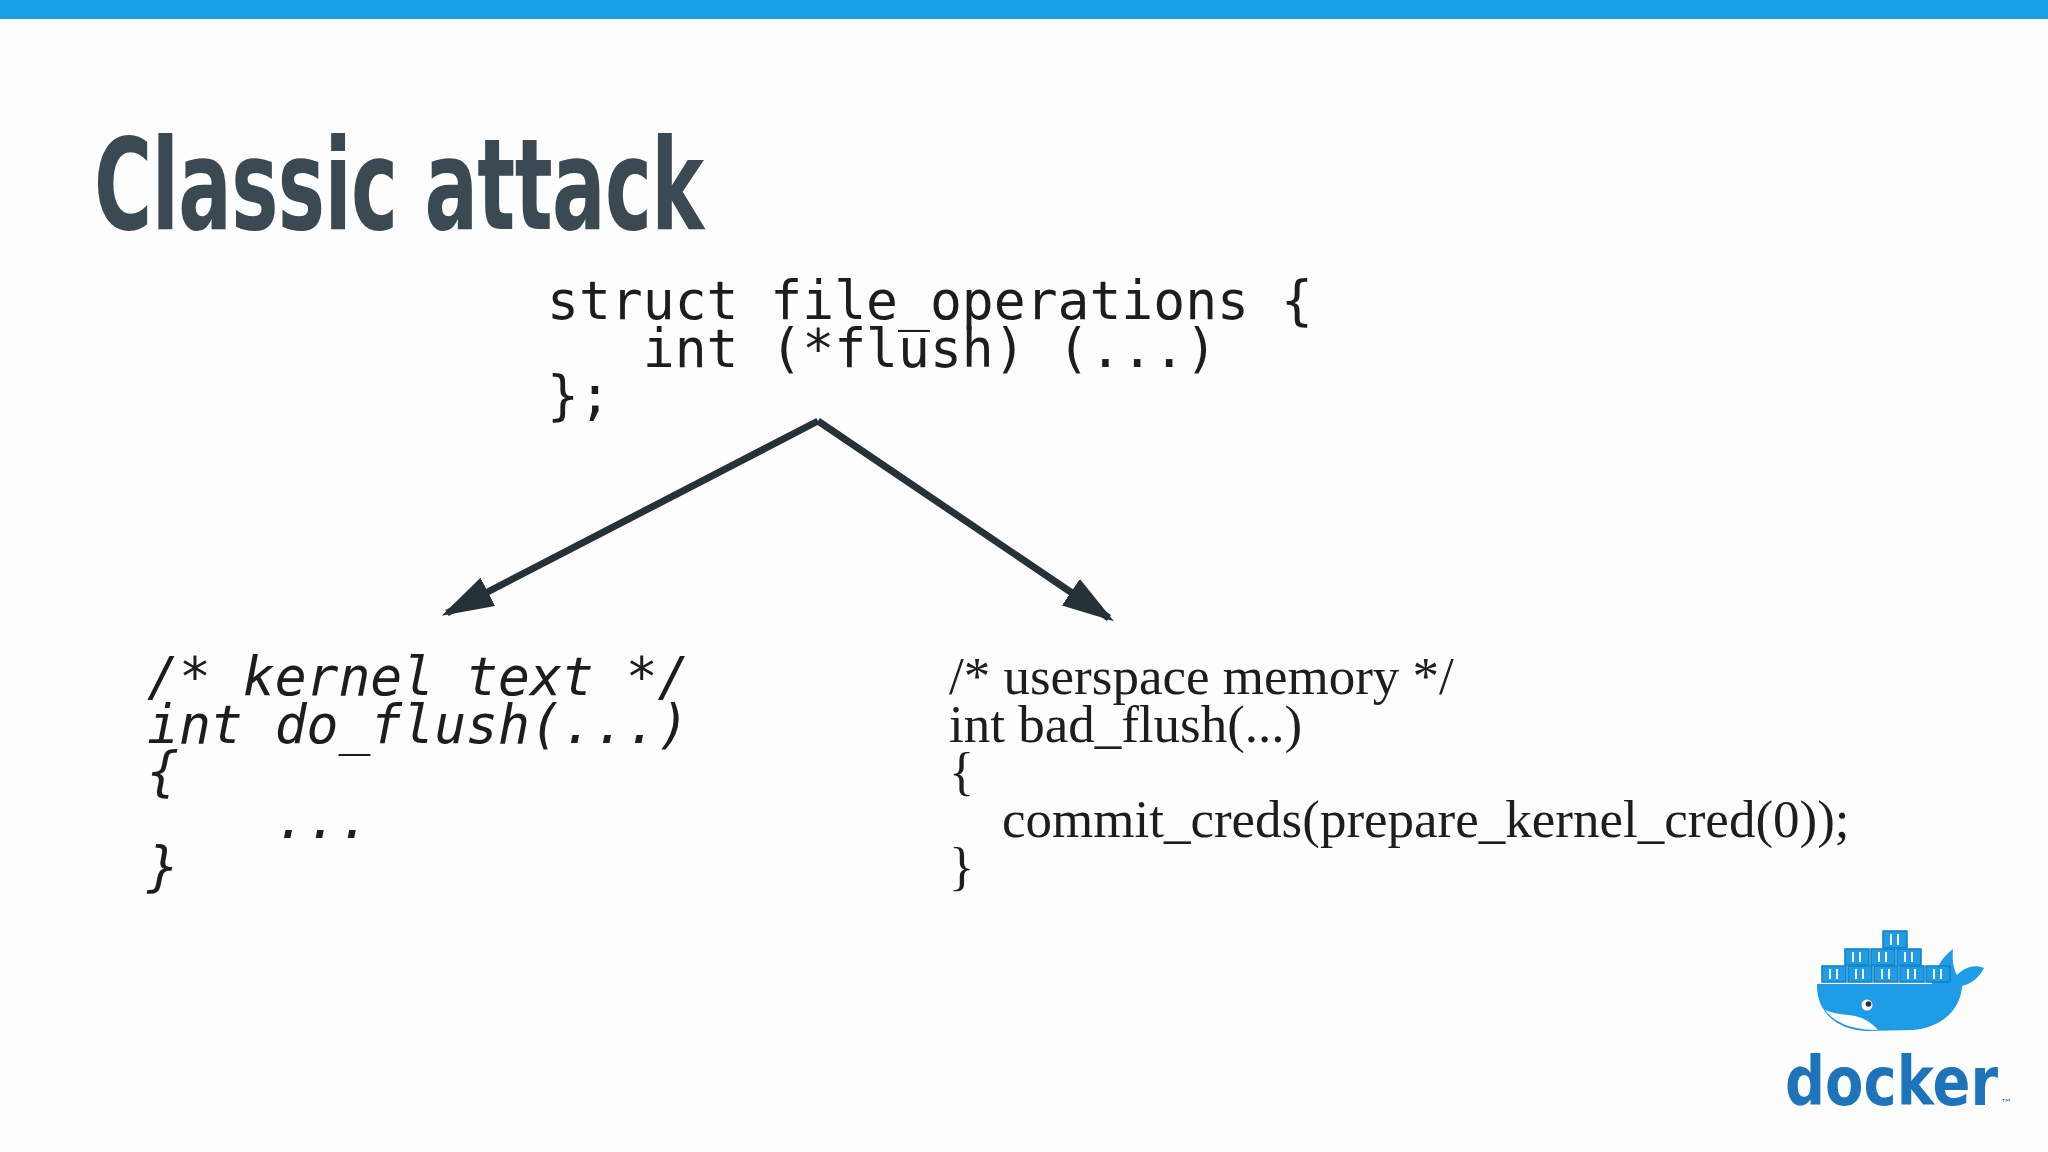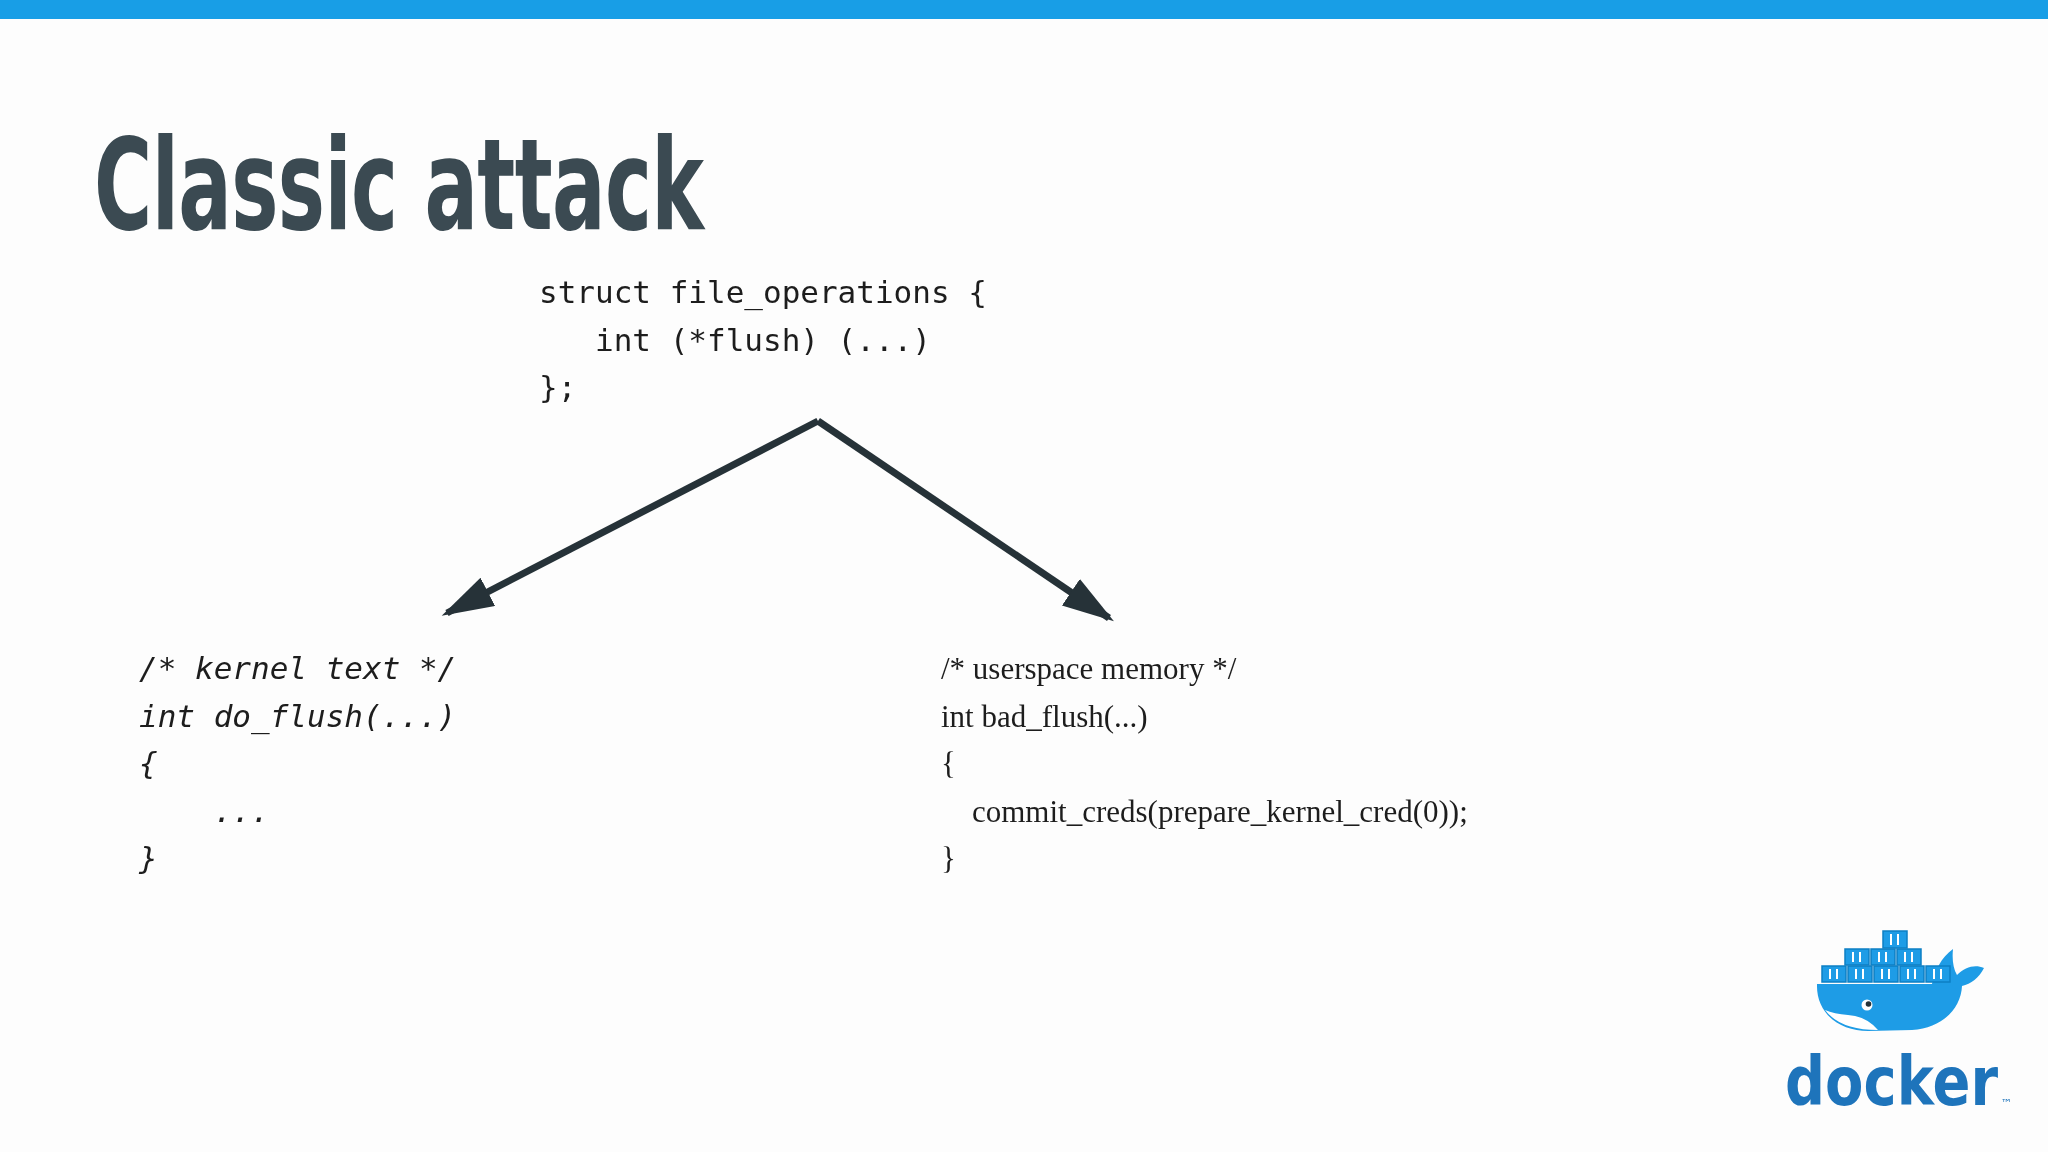--- a/index.html
+++ b/index.html
@@ -13,23 +13,23 @@
   }
   .title{
     position:absolute;left:94px;top:123px;margin:0;
     font-family:"DejaVu Sans",sans-serif;
     font-weight:bold;font-size:126px;line-height:1;
     color:#3B4A52;white-space:nowrap;
     transform:scaleX(0.63);transform-origin:0 0;
     letter-spacing:-1px;
   }
   .code{
-    position:absolute;margin:4px;
+    position:absolute;margin:12px;
     font-family:"DejaVu Sans Mono","Liberation Mono",monospace;
-    font-size:31px;line-height:47.5px;color:#1D1D1D;
+    font-size:53px;line-height:47.5px;color:#1D1D1D;
     white-space:pre;
   }
   .code-struct{left:535px;top:265px;}
   .code-kernel{left:135px;top:641px;font-style:italic;}
   .code-userspace{left:937px;top:641px;font-family:Liberation Serif, serif;}
   .arrows{position:absolute;left:0;top:0;width:2048px;height:1152px;pointer-events:none;}
   .logo{position:absolute;left:1770px;top:918px;width:250px;height:200px;text-align:center;}
   .logo svg{width:100%;height:100%;}
 </style>
 </head>

